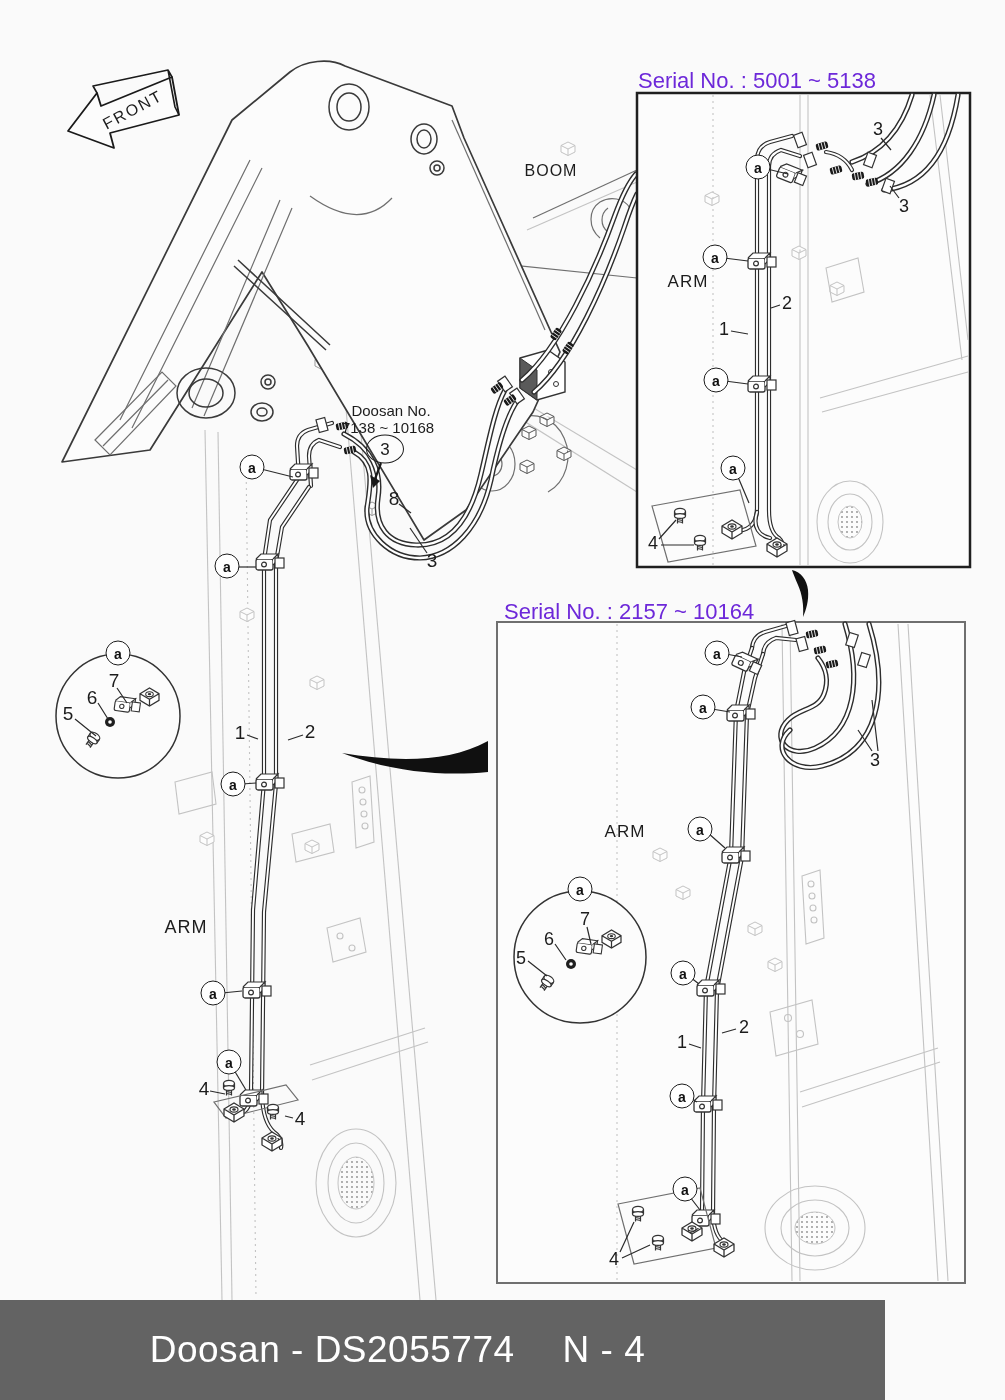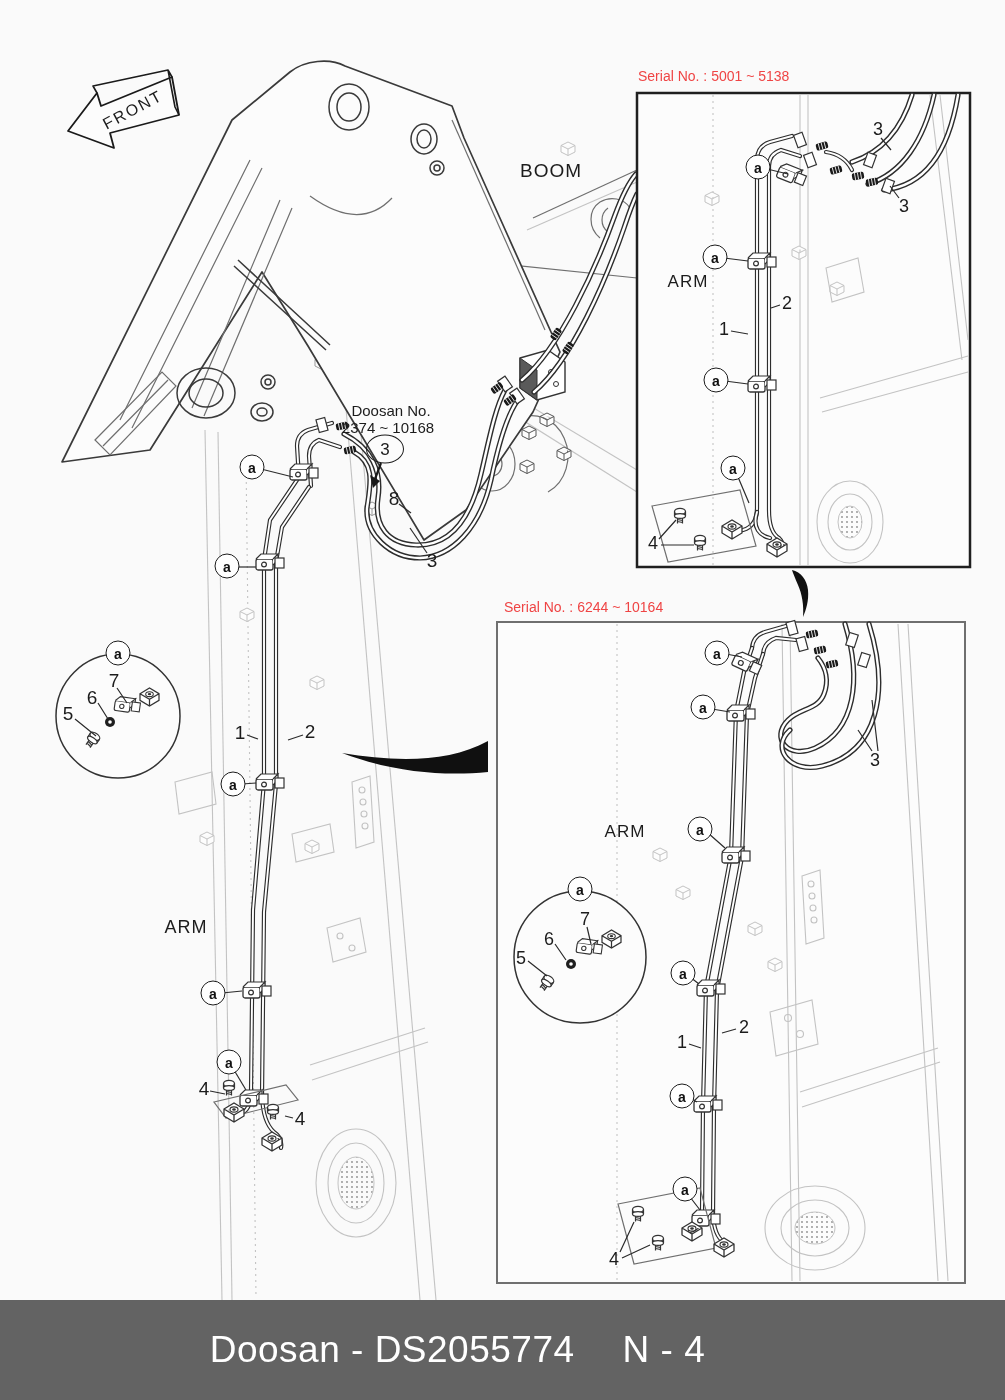--- a/index.html
+++ b/index.html
@@ -14,31 +14,31 @@
   .ld{stroke:#2b2b2b;stroke-width:1.2;fill:none;}
   .plate{fill:#fcfcfc;stroke:#3a3a3a;stroke-width:1.7;stroke-linejoin:round;}
   .t1{stroke:#2d2d2d;stroke-width:4.2;fill:none;stroke-linecap:round;}
   .t2{stroke:#fff;stroke-width:1.9;fill:none;stroke-linecap:round;}
   .h1{stroke:#2d2d2d;stroke-width:5.2;fill:none;stroke-linecap:round;}
   .h2{stroke:#fff;stroke-width:2.4;fill:none;stroke-linecap:round;}
   
   .lbl{position:absolute;transform:translate(-50%,-50%);color:#1c1c1c;white-space:nowrap;z-index:5;}
   .num{font-size:19px;}
   .word{font-size:18px;letter-spacing:1px;}
-  .title{position:absolute;font-size:14px;color:#ef4444;white-space:nowrap;z-index:5;text-align:right;}
+  .title{position:absolute;font-size:22px;color:#6d28d9;white-space:nowrap;z-index:5;text-align:right;}
   .note{font-size:15px;text-align:center;line-height:1.15;}
   .marker{position:absolute;transform:translate(-50%,-50%);width:23px;height:23px;
           border:1.6px solid #1c1c1c;border-radius:50%;background:#fff;display:flex;
           align-items:center;justify-content:center;font-weight:700;font-size:14px;color:#111;z-index:6;}
   .oval{position:absolute;transform:translate(-50%,-50%);width:36px;height:27px;
         border:1.7px solid #1c1c1c;border-radius:50%;display:flex;align-items:center;
         justify-content:center;font-size:17px;color:#1c1c1c;z-index:6;}
   .front{font-size:16px;font-weight:400;letter-spacing:2px;transform:translate(-50%,-50%) rotate(-28deg);}
   
-  .footer{position:absolute;left:0;top:1300px;width:1005px;height:100px;background:#636363;
+  .footer{position:absolute;left:0;top:1300px;width:885px;height:100px;background:#636363;
           display:flex;align-items:center;justify-content:center;gap:48px;
           padding-right:90px;box-sizing:border-box;z-index:10;}
   .footer span{color:#fff;font-size:37px;letter-spacing:0.5px;}
 </style>
 </head>
 <body>
 
 <div id="page">
 
 <svg width="1005" height="1300" viewBox="0 0 1005 1300">
@@ -355,25 +355,25 @@
 
     <path class="ld" d="M726,654 L742,657 M712,709 L730,712 M708,833 L725,848 M690,977 L699,984 M690,1098 L697,1102 M690,1197 L700,1210"></path>
     <path class="ld" d="M872,751 L858,730 M878,751 L872,700"></path>
     <path class="ld" d="M689,1044 L701,1048 M736,1029 L722,1033"></path>
     <path class="ld" d="M620,1252 L634,1222 M622,1258 L650,1245"></path>
   </g>
 </svg>
 
 <div class="lbl front" style="left:133px;top:110px;">FRONT</div>
 
-<div class="lbl word" style="left:551px;top:171px;font-size:19px;">BOOM</div>
+<div class="lbl word" style="left:551px;top:171px;font-size:16px;">BOOM</div>
 <div class="lbl word" style="left:186px;top:927px;">ARM</div>
 
 <div class="lbl note" style="left:391px;top:411px;">Doosan No.</div>
-<div class="lbl note" style="left:388px;top:428px;">2374 ~ 10168</div>
+<div class="lbl note" style="left:388px;top:428px;">7138 ~ 10168</div>
 <div class="oval" style="left:385px;top:449px;">3</div>
 
 <div class="lbl num" style="left:240px;top:733px;">1</div>
 <div class="lbl num" style="left:310px;top:732px;">2</div>
 <div class="lbl num" style="left:394px;top:499px;">8</div>
 <div class="lbl num" style="left:432px;top:561px;">3</div>
 <div class="lbl num" style="left:204px;top:1089px;">4</div>
 <div class="lbl num" style="left:300px;top:1119px;">4</div>
 <div class="lbl num" style="left:68px;top:714px;">5</div>
 <div class="lbl num" style="left:92px;top:698px;">6</div>
@@ -391,21 +391,21 @@
 <div class="lbl num" style="left:878px;top:129px;font-size:18px;">3</div>
 <div class="lbl num" style="left:904px;top:206px;font-size:18px;">3</div>
 <div class="lbl num" style="left:787px;top:303px;font-size:18px;">2</div>
 <div class="lbl num" style="left:724px;top:329px;font-size:18px;">1</div>
 <div class="lbl num" style="left:653px;top:543px;font-size:18px;">4</div>
 <div class="marker" style="left:758px;top:167px;">a</div>
 <div class="marker" style="left:715px;top:257px;">a</div>
 <div class="marker" style="left:716px;top:380px;">a</div>
 <div class="marker" style="left:733px;top:468px;">a</div>
 
-<div class="title" style="left:504px;top:599px;">Serial No.  : 6244 ~ 10164</div>
+<div class="title" style="left:504px;top:599px;">Serial No.  : 2157 ~ 10164</div>
 <div class="lbl word" style="left:625px;top:832px;font-size:17px;">ARM</div>
 <div class="lbl num" style="left:875px;top:760px;font-size:18px;">3</div>
 <div class="lbl num" style="left:682px;top:1042px;font-size:18px;">1</div>
 <div class="lbl num" style="left:744px;top:1027px;font-size:18px;">2</div>
 <div class="lbl num" style="left:614px;top:1259px;font-size:18px;">4</div>
 <div class="lbl num" style="left:521px;top:958px;font-size:18px;">5</div>
 <div class="lbl num" style="left:549px;top:939px;font-size:18px;">6</div>
 <div class="lbl num" style="left:585px;top:919px;font-size:18px;">7</div>
 <div class="marker" style="left:717px;top:653px;">a</div>
 <div class="marker" style="left:703px;top:707px;">a</div>

